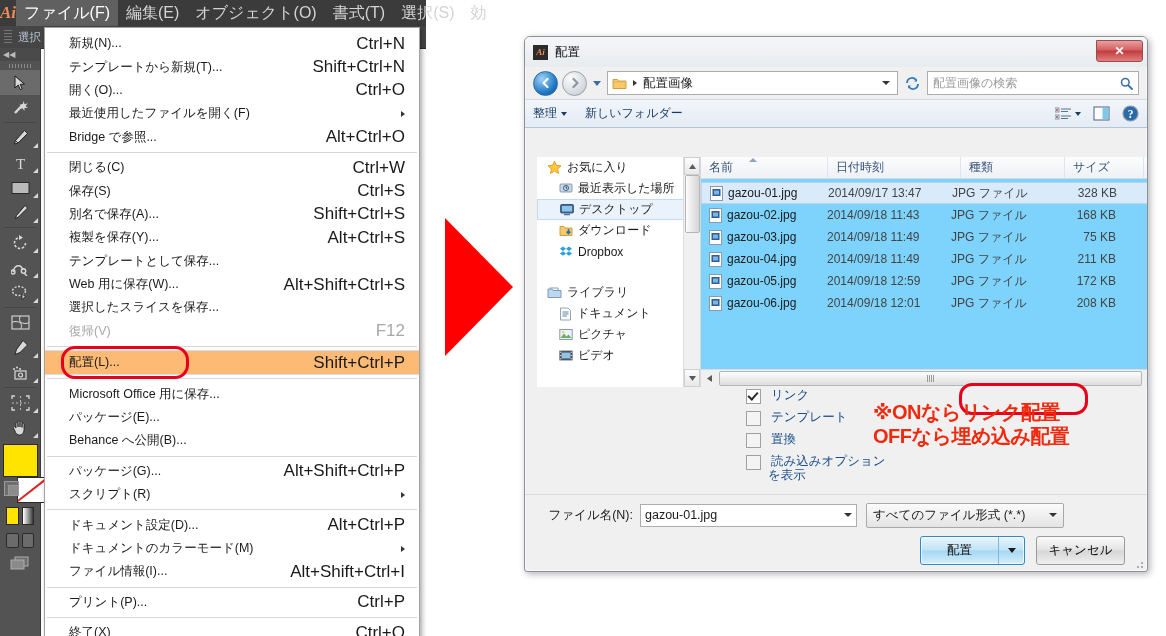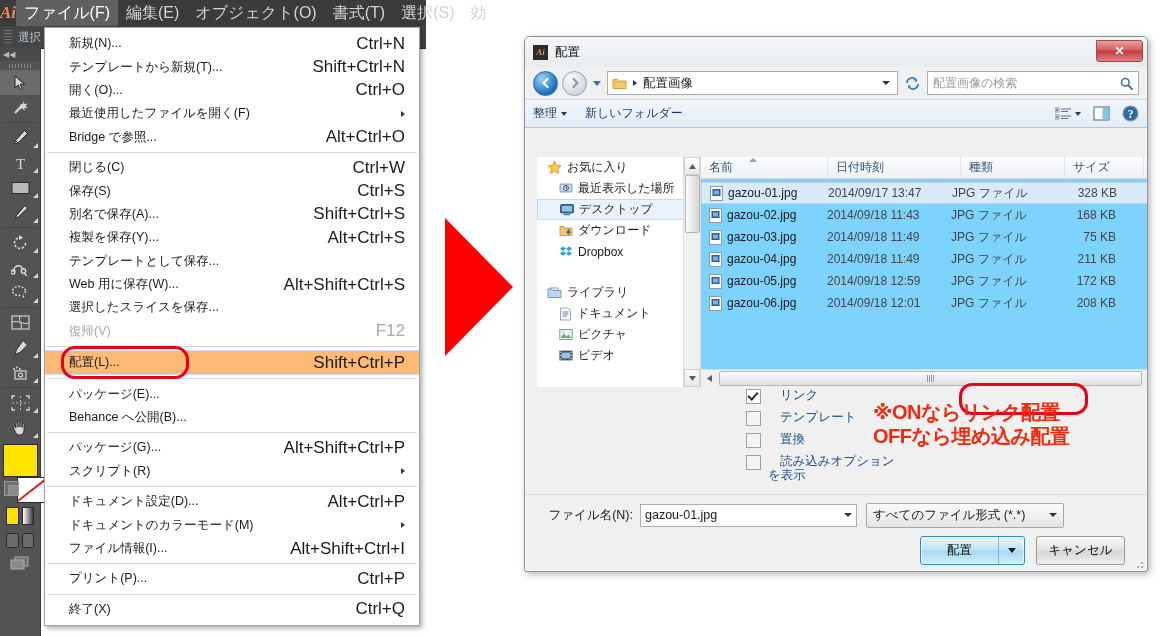--- a/index.html
+++ b/index.html
@@ -102,21 +102,21 @@
   .ftype{width:95px;color:#444;}
   .fsize{width:70px;text-align:right;color:#444;}
   .jpg-ico{width:13px;height:15px;position:relative;flex:none;}
 
   #hscroll{position:absolute;left:0;bottom:0;width:459px;height:17px;background:#f0f0f0;border-top:1px solid #dcdcdc;display:flex;align-items:center;}
   .hsb-arrow{width:17px;height:16px;display:flex;align-items:center;justify-content:center;}
   #h-thumb{flex:1;height:13px;margin:0 1px;background:linear-gradient(to bottom,#fdfdfd,#dedede);border:1px solid #b5b5b5;border-radius:2px;display:flex;align-items:center;justify-content:center;}
   #h-thumb .grip{width:8px;height:7px;background:repeating-linear-gradient(to right,#9a9a9a 0 1px,transparent 1px 2px);}
 
   #opt-area{position:absolute;left:0;top:350px;width:622px;height:118px;}
-  .chk-row{display:flex;align-items:flex-start;gap:19px;font-size:12.5px;color:#1c4e8c;margin-left:221px;height:22px;}
+  .chk-row{display:flex;align-items:flex-start;gap:10px;font-size:12.5px;color:#1c4e8c;margin-left:221px;height:22px;}
   .chk{width:13px;height:13px;border:1px solid #a0a0a0;background:#f4f4f4;margin-top:2px;flex:none;position:relative;}
   .chk.on{background:#fff;}
   .chk.on:after{content:"";position:absolute;left:3px;top:0px;width:4px;height:8px;border:solid #2a2a2a;border-width:0 2px 2px 0;transform:rotate(42deg);}
   #link-ellipse{position:absolute;left:213px;top:-4px;width:123px;height:26px;border:3px solid #e8001b;border-radius:13px;pointer-events:none;}
   #annot{position:absolute;left:348px;top:14px;color:#ef2a0e;font-size:20px;font-weight:bold;line-height:1.18;letter-spacing:-.5px;}
   #opt-cont{margin-left:243px;font-size:12.5px;color:#1c4e8c;margin-top:-3px;}
 
   #dlg-footer{position:absolute;left:0;bottom:0;width:622px;height:76px;border-top:1px solid #dcdcdc;}
   #fn-row{display:flex;align-items:center;height:26px;margin-top:7px;}
   #fn-label{width:108px;text-align:right;font-size:12.5px;color:#1a1a1a;padding-right:7px;}
@@ -364,20 +364,23 @@
         <span class="shortcut">F12</span>
       </div>
     <div class="mi-sep"></div>
     <div class="mi hl">
       <span>配置(L)...</span>
       <span class="shortcut">Shift+Ctrl+P</span>
       <div id="place-ellipse"></div>
     </div>
     <div class="mi-sep"></div>
     <div class="mi">
+        <span>Microsoft Office 用に保存...</span>
+      </div>
+    <div class="mi">
         <span>パッケージ(E)...</span>
       </div>
     <div class="mi">
         <span>Behance へ公開(B)...</span>
       </div>
     <div class="mi-sep"></div>
     <div class="mi">
         <span>パッケージ(G)...</span>
         <span class="shortcut">Alt+Shift+Ctrl+P</span>
       </div>

